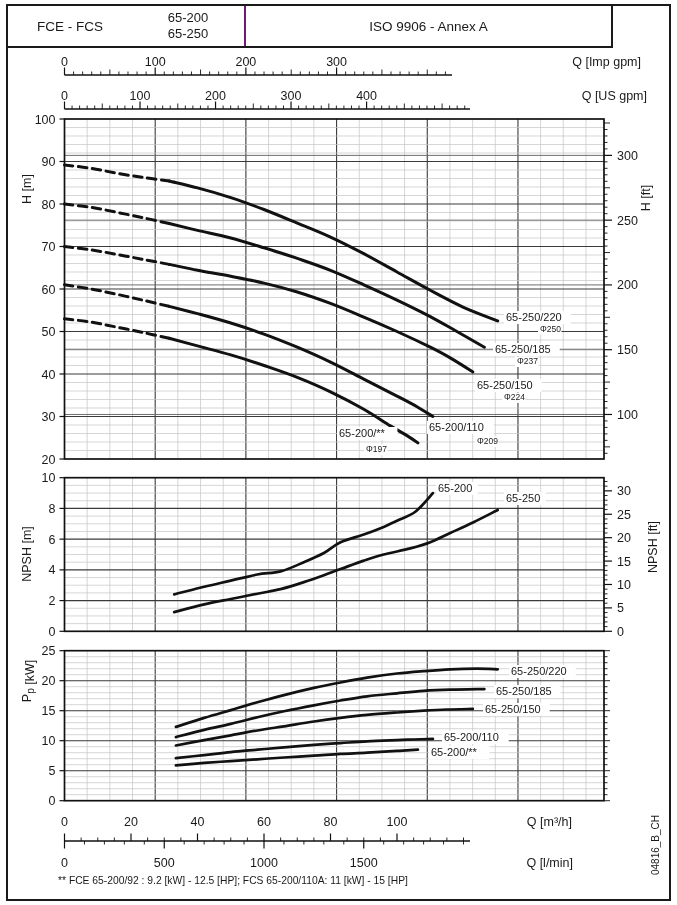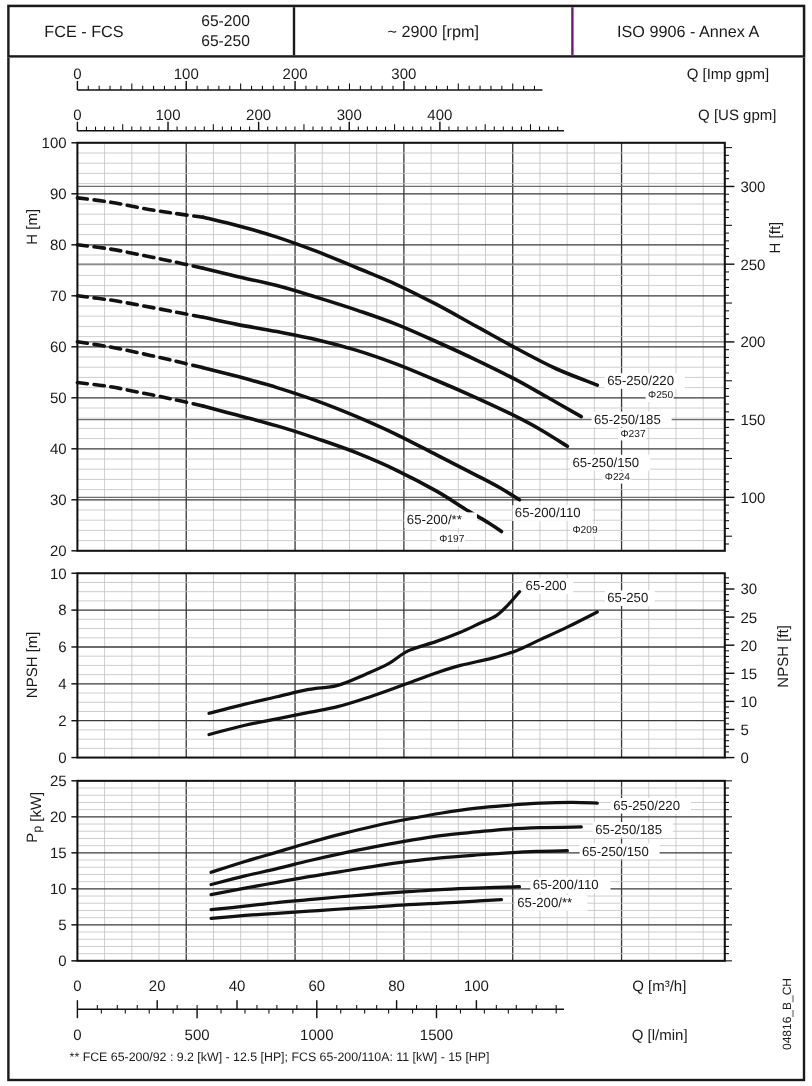--- a/index.html
+++ b/index.html
@@ -1,20 +1,20 @@
 <!DOCTYPE html>
 <html><head>
 <meta charset="utf-8">
 <style>
   html,body{margin:0;padding:0;background:#fff;}
   body{width:677px;height:905px;position:relative;overflow:hidden;
        font-family:"Liberation Sans", sans-serif;color:#1a1a1a;}
   .outer-border{position:absolute;left:6px;top:4px;width:665px;height:897px;
        border:2px solid #1a1a1a;box-sizing:border-box;}
-  .header{position:absolute;left:6px;top:4px;width:665px;height:44px;
+  .header{position:absolute;left:6px;top:4px;width:607px;height:44px;
        border:2px solid #1a1a1a;box-sizing:border-box;display:flex;background:#fff;}
   .h-cell{display:flex;align-items:center;justify-content:center;font-size:13.5px;}
   .h-cell.c1{flex:0 0 236px;}
   .h-cell.c1 .pump-type{flex:1.05;text-align:center;}
   .h-cell.c1 .pump-models{flex:0.95;text-align:center;font-size:13px;line-height:1.2;}
   .h-cell.c2{flex:0 0 230px;border-left:2px solid #1a1a1a;}
   .h-cell.c3{flex:1;border-left:2px solid #701a75;}
   svg{position:absolute;left:0;top:0;}
   svg text{fill:#1a1a1a;}
 </style>
@@ -23,23 +23,20 @@
 
 <div class="outer-border"></div>
 
 <div class="header">
   <div class="h-cell c1">
     <span class="pump-type">FCE - FCS</span>
     <span class="pump-models">
       <span>65-200</span><br>
       <span>65-250</span>
     </span>
-  </div>
-  <div class="h-cell c2">
-    <span>~ 2900 [rpm]</span>
   </div>
   <div class="h-cell c3">
     <span>ISO 9906 - Annex A</span>
   </div>
 </div>
 
 <svg id="chart-svg" width="677" height="905" viewBox="0 0 677 905">
     <line x1="64.5" y1="75" x2="452" y2="75" stroke="#111111" stroke-width="1.3"></line>
     <line x1="64.5" y1="75" x2="64.5" y2="67.5" stroke="#111111" stroke-width="1.2"></line>
     <line x1="73.56927" y1="75" x2="73.56927" y2="71.5" stroke="#111111" stroke-width="0.9"></line>

